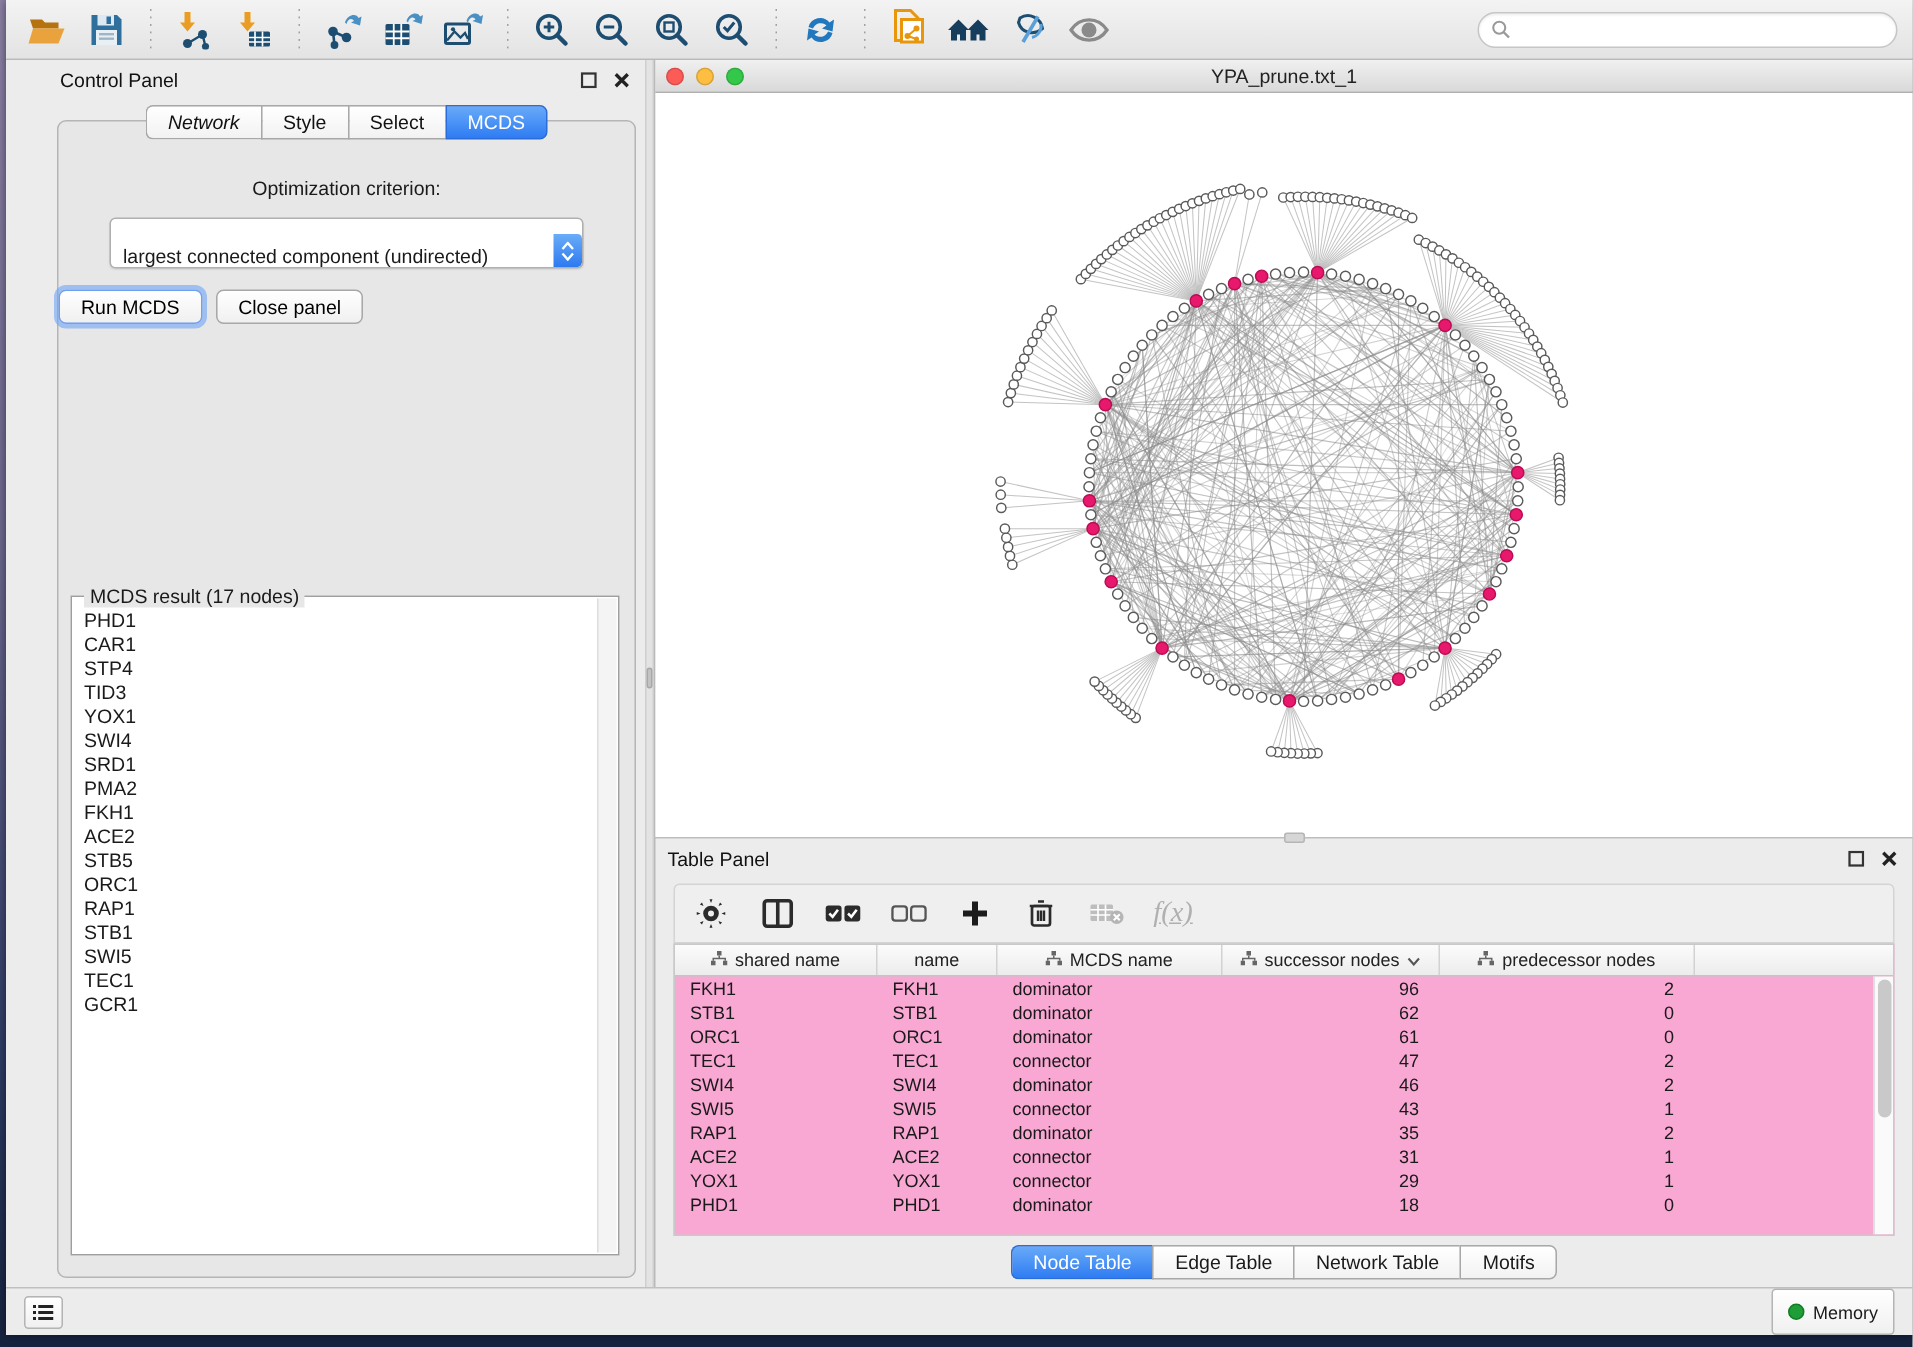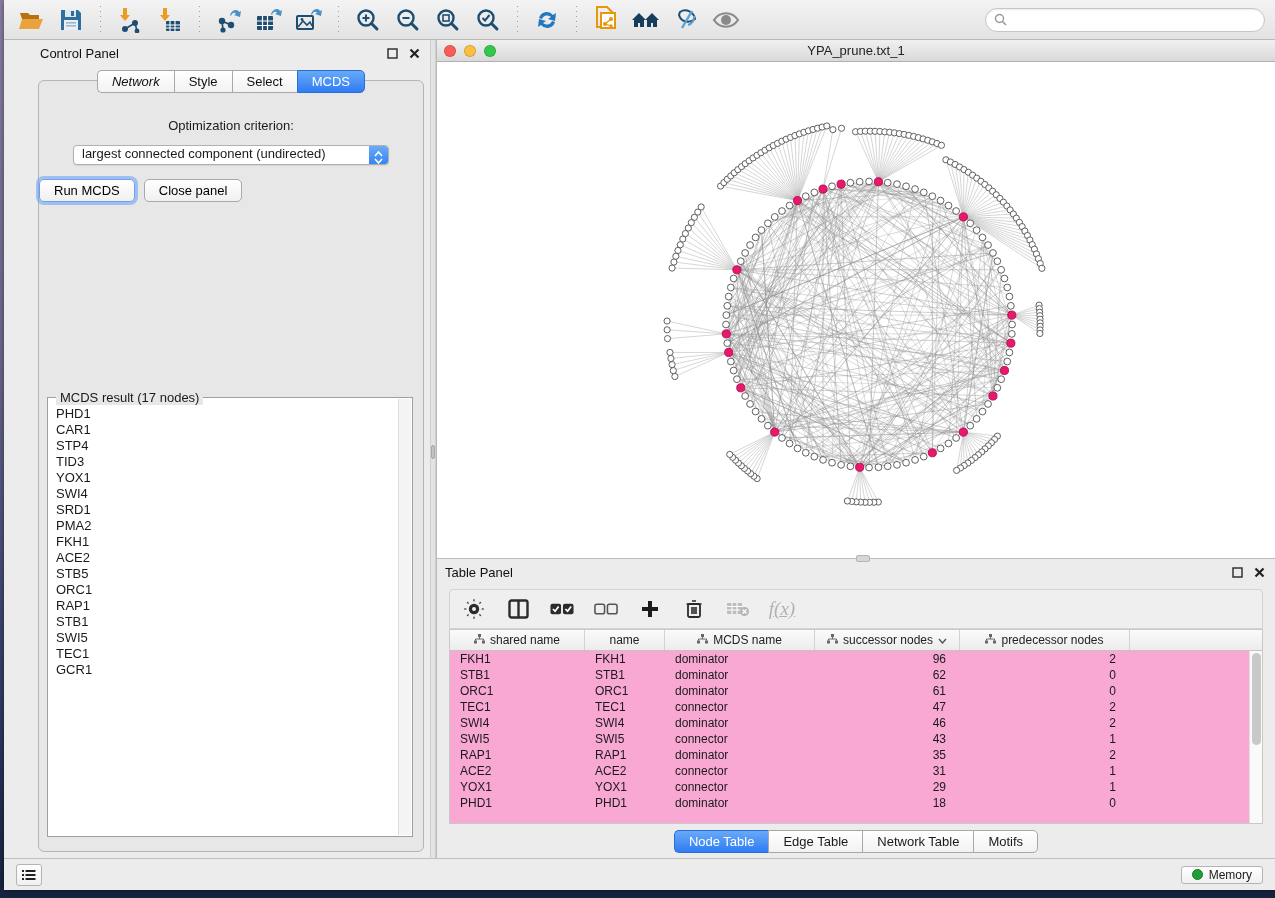--- a/index.html
+++ b/index.html
@@ -28,21 +28,21 @@
   .panel-header { height:26px; display:flex; align-items:center; padding:0 8px; font-size:13px; color:#111; }
   .panel-header .ph-title { flex:1; }
   .ph-btn { width:16px; height:16px; margin-left:6px; display:flex; align-items:center; justify-content:center; }
   .cp-tabs { display:flex; justify-content:center; margin-top:4px; position:relative; z-index:2; }
   .cp-tab { padding:3px 14px; font-size:13px; background:linear-gradient(180deg,#ffffff,#f2f2f2); border:1px solid #a8a8a8; border-right:none; color:#111; }
   .cp-tab:first-child { border-radius:5px 0 0 5px;font-style:italic; }
   .cp-tab:last-child { border-right:1px solid #a8a8a8; border-radius:0 5px 5px 0; }
   .cp-tab.active { background:linear-gradient(180deg,#68aaf8,#2f7cf3); border-color:#2a6cd8; color:#fff; }
   .cp-content { flex:1; margin:-13px 6px 6px 6px; border:1px solid #b5b5b5; border-radius:6px; background:#e7e7e7; position:relative; padding-top:13px; }
   .opt-label { text-align:center; margin-top:24px; font-size:13px; }
-  .dropdown { margin:12px auto 0 auto; width:316px; height:20px; background:#fff; border:1px solid #b0b0b0; border-radius:4px; display:flex; align-items:flex-start; overflow:hidden; box-shadow:0 1px 1px rgba(0,0,0,.08); }
+  .dropdown { margin:12px auto 0 auto; width:316px; height:34px; background:#fff; border:1px solid #b0b0b0; border-radius:4px; display:flex; align-items:flex-end; overflow:hidden; box-shadow:0 1px 1px rgba(0,0,0,.08); }
   .dropdown .dd-text { flex:1; padding:0 8px; font-size:13px; white-space:nowrap; }
   .dd-stepper { width:19px; height:22px; background:linear-gradient(180deg,#6aacf9,#2d7af0); display:flex; flex-direction:column; align-items:center; justify-content:center; gap:1px; border-radius:0 3px 3px 0; }
   .btn-row { display:flex; gap:9px; margin-top:14px; }
   .push-btn { padding:3px 14px; font-size:13px; background:linear-gradient(180deg,#ffffff,#f0f0f0); border:1px solid #a8a8a8; border-radius:5px; }
   .push-btn.focused { box-shadow:0 0 0 3px rgba(110,165,245,.6); border-color:#6f9ff0; }
   .result-group { position:absolute; left:8px; right:10px; bottom:14px; height:440px; border:1px solid #9f9f9f; background:#fff; }
   .result-legend { position:absolute; top:-8px; left:8px; background:#e7e7e7; padding:0 4px; font-size:13px; }
   .result-list { position:absolute; inset:8px 14px 2px 2px; overflow:hidden; font-size:13px; }
   .mcds-item { line-height:16px; padding-left:6px; }
   .result-scroll { position:absolute; top:1px; right:1px; bottom:1px; width:13px; background:#f4f4f4; border-left:1px solid #ddd; }
@@ -74,21 +74,21 @@
   .tp-tabs { height:34px; flex:0 0 34px; display:flex; align-items:center; justify-content:center; }
   .tp-tab { padding:3px 14px; font-size:13px; background:linear-gradient(180deg,#ffffff,#f2f2f2); border:1px solid #a8a8a8; border-right:none; }
   .tp-tab:first-child { border-radius:5px 0 0 5px; }
   .tp-tab:last-child { border-right:1px solid #a8a8a8; border-radius:0 5px 5px 0; }
   .tp-tab.active { background:linear-gradient(180deg,#68aaf8,#2f7cf3); border-color:#2a6cd8; color:#fff; }
 
   
   .statusbar { height:32px; flex:0 0 32px; background:#ececec; border-top:1px solid #c0c0c0; display:flex; align-items:center; padding:0 12px; }
   .sb-btn { width:26px; height:22px; background:linear-gradient(180deg,#fff,#f0f0f0); border:1px solid #b4b4b4; border-radius:3px; display:flex; align-items:center; justify-content:center; }
   .sb-spacer { flex:1; }
-  .memory-btn { height:18px; background:linear-gradient(180deg,#fff,#f0f0f0); border:1px solid #b4b4b4; border-radius:3px; display:flex; align-items:center; gap:6px; padding:0 10px; font-size:12px; }
+  .memory-btn { height:31px; background:linear-gradient(180deg,#fff,#f0f0f0); border:1px solid #b4b4b4; border-radius:3px; display:flex; align-items:center; gap:6px; padding:0 10px; font-size:12px; }
   .mem-dot { width:11px; height:11px; border-radius:50%; background:#1f9e37; border:1px solid #0f7d24; }
 </style>
 </head>
 <body>
 
 <div class="desktop">
 <div class="app">
 
   <div class="toolbar">
     <div class="tb-btn">

